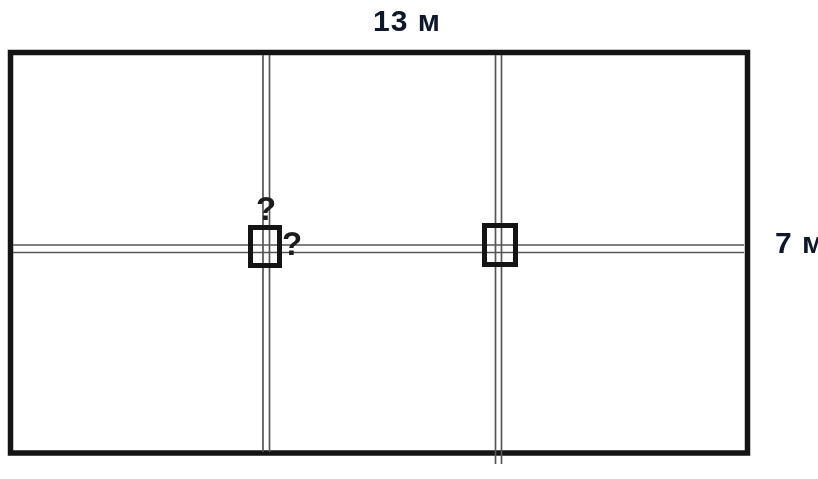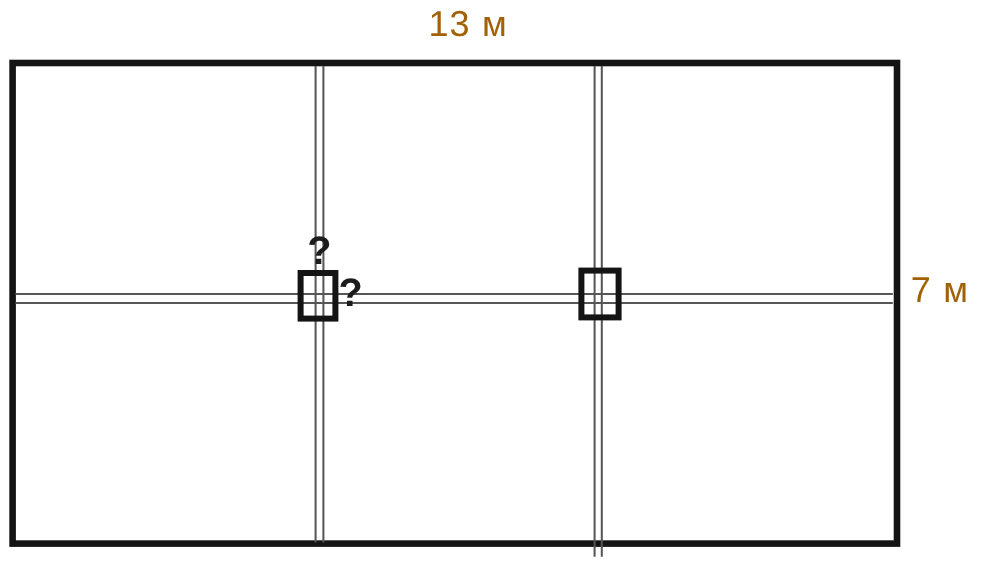--- a/index.html
+++ b/index.html
@@ -15,27 +15,28 @@
     background: #ffffff;
     overflow: hidden;
   }
   .diagram-svg {
     position: absolute;
     left: 0;
     top: 0;
   }
   .dim-label {
     position: absolute;
-    font-weight: normal;
+    font-weight: bold;
     font-size: 30px;
     line-height: 34px;
-    color: #a16207;
+    color: #0f172a;
     letter-spacing: 1px;
     white-space: nowrap;
     user-select: none;
+    margin-left: 16px;
   }
   .label-top   { left: 357px; top: 4px; }
   .label-right { left: 759px; top: 226px; }
   .qmark {
     position: absolute;
     font-weight: bold;
     font-size: 33px;
     line-height: 33px;
     color: #1c1c1c;
     white-space: nowrap;

